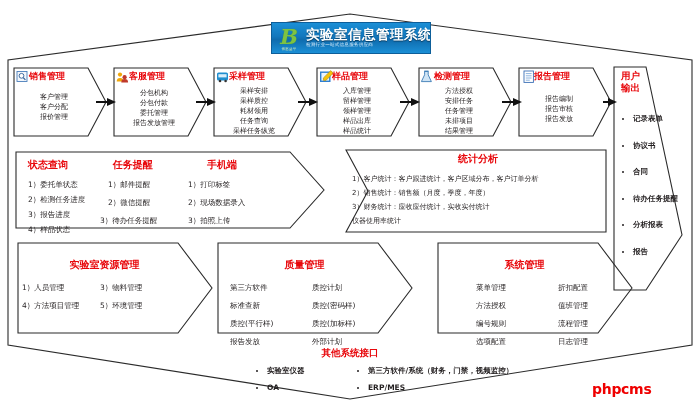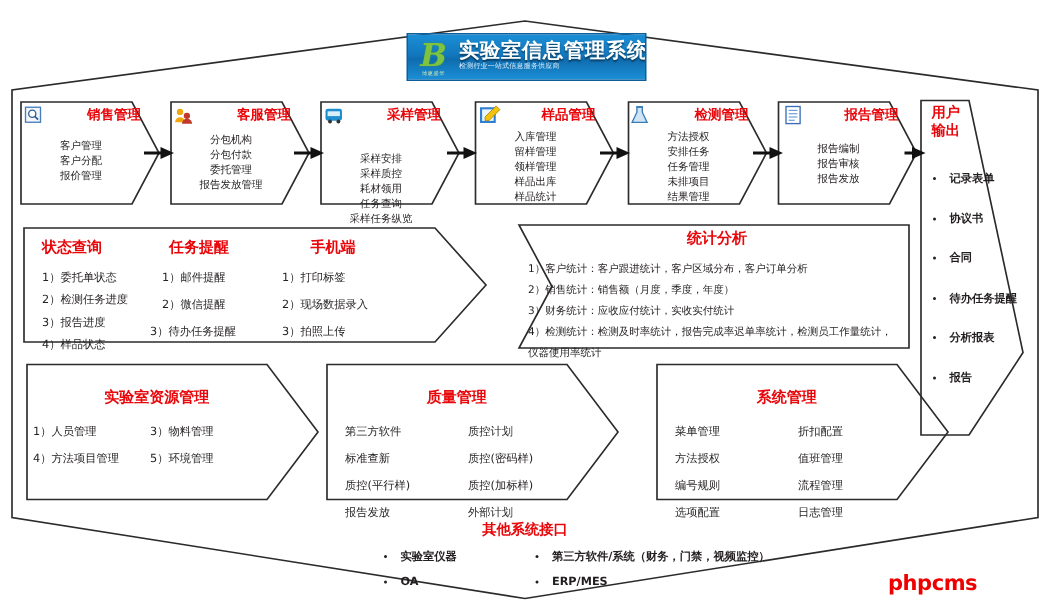--- a/index.html
+++ b/index.html
@@ -35,21 +35,21 @@
   .banner .main{
     font-size:13.5px;font-weight:bold;color:#ffffff;letter-spacing:.5px;
     line-height:15px;text-shadow:0 1px 1px rgba(0,0,0,.45);white-space:nowrap;
   }
   .banner .slogan{
     font-size:4.6px;color:#d8ecfa;letter-spacing:.2px;line-height:6px;white-space:nowrap;
   }
 
   
   .mod{position:absolute;}
-  .mod .head{display:flex;align-items:center;gap:2px;padding-left:2px;justify-content:flex-end;}
+  .mod .head{display:flex;align-items:center;gap:2px;padding-left:2px;}
   .mod .head .ic{width:11px;height:11px;flex:0 0 11px;}
   .mod .name{font-size:9px;font-weight:bold;color:#e8080c;white-space:nowrap;}
   .mod .body{margin-top:5px;text-align:center;}
   .mod .body div{font-size:7px;line-height:10px;color:#231f20;white-space:nowrap;}
 
   
   .uo-title{position:absolute;left:621px;top:70px;font-size:9.5px;font-weight:bold;color:#e8080c;line-height:12px;text-align:left;}
   .uo-list{position:absolute;left:624px;top:106px;}
   .uo-list li{font-size:7.5px;font-weight:bold;color:#231f20;line-height:26.5px;white-space:nowrap;}
   ul{margin:0;padding-left:9px;list-style:disc;}
@@ -212,21 +212,21 @@
         <div>委托管理</div>
         <div>报告发放管理</div>
       </div>
     </div>
 
     <div class="mod" style="left:214px;top:70px;width:80px;">
       <div class="head">
           <span class="ic"></span>
         <span class="name">采样管理</span>
         </div>
-      <div class="body" style="margin-top:18px;">
+      <div class="body" style="margin-top:3px;">
         <div>采样安排</div>
         <div>采样质控</div>
         <div>耗材领用</div>
         <div>任务查询</div>
         <div>采样任务纵览</div>
       </div>
     </div>
 
     <div class="mod" style="left:317px;top:70px;width:80px;">
       <div class="head">
@@ -302,21 +302,20 @@
     <div class="l" style="margin-top:4px;">1）打印标签</div>
     <div class="l" style="margin-top:3px;">2）现场数据录入</div>
     <div class="l" style="margin-top:3px;">3）拍照上传</div>
   </div>
 
   <div class="stat">
     <div class="t">统计分析</div>
     <div class="l" style="margin-top:2px;">1）客户统计：客户跟进统计，客户区域分布，客户订单分析</div>
     <div class="l">2）销售统计：销售额（月度，季度，年度）</div>
     <div class="l">3）财务统计：应收应付统计，实收实付统计</div>
-    <div class="l">4）检测统计：检测及时率统计，报告完成率迟单率统计，检测员工作量统计，</div>
     <div class="l" style="text-align:left;">仪器使用率统计</div>
   </div>
 
   <div class="blk" style="position:absolute;left:22px;top:258px;width:165px;">
     <div class="t">实验室资源管理</div>
     <div class="grid" style="grid-template-columns:78px 86px;">
       <span>1）人员管理</span>
       <span>3）物料管理</span>
       <span>4）方法项目管理</span>
       <span>5）环境管理</span>
@@ -333,21 +332,21 @@
       <span>质控(密码样)</span>
       <span>质控(平行样)</span>
       <span>质控(加标样)</span>
       <span>报告发放</span>
       <span>外部计划</span>
     </div>
   </div>
 
   <div class="blk" style="position:absolute;left:442px;top:258px;width:165px;">
     <div class="t">系统管理</div>
-    <div class="grid" style="grid-template-columns:82px 82px;text-align:left;padding-left:8px;">
+    <div class="grid" style="grid-template-columns:82px 82px;text-align:center;padding-left:8px;">
       <span>菜单管理</span>
       <span>折扣配置</span>
       <span>方法授权</span>
       <span>值班管理</span>
       <span>编号规则</span>
       <span>流程管理</span>
       <span>选项配置</span>
       <span>日志管理</span>
     </div>
   </div>

